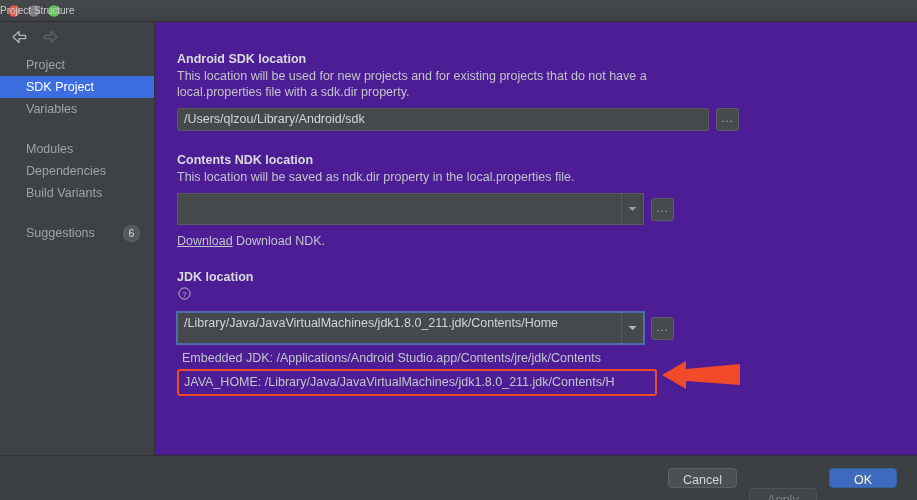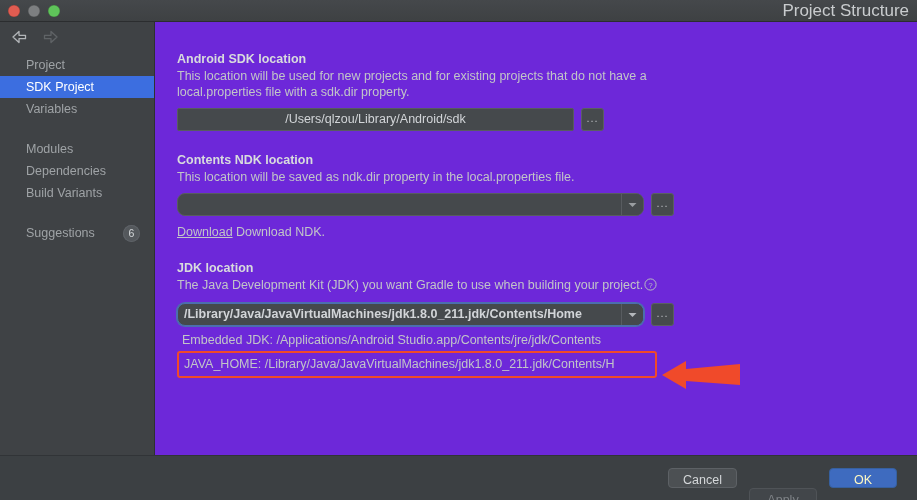--- a/index.html
+++ b/index.html
@@ -34,22 +34,22 @@
     align-items: center;
   }
   .light { width: 12px; height: 12px; border-radius: 50%; display: block; }
   .light.red   { background: #e05c51; box-shadow: inset 0 0 0 0.5px rgba(0,0,0,.25); }
   .light.amber { background: #7d7f81; box-shadow: inset 0 0 0 0.5px rgba(0,0,0,.25); }
   .light.green { background: #5fc45a; box-shadow: inset 0 0 0 0.5px rgba(0,0,0,.25); }
   .window-title {
     position: absolute;
     left: 0; right: 8px; top: 0;
     line-height: 22px;
-    text-align: right;
-    font-size: 17px;
+    text-align: left;
+    font-size: 10px;
     color: #c9ccce;
   }
 
   
   .body-row {
     flex: 1 1 auto;
     display: flex;
     min-height: 0;
     position: relative;
   }
@@ -102,21 +102,21 @@
     color: #d6d9db;
     font-size: 10.5px;
     line-height: 17px;
     text-align: center;
     box-shadow: inset 0 0 0 1px #5e6267;
   }
 
   
   .content {
     flex: 1 1 auto;
-    background: #6d28d9;
+    background: #4c1d95;
     padding: 30px 0 0 0;
     position: relative;
     overflow: hidden;
   }
   .section { padding: 0 0 0 22px; }
   .section + .section { margin-top: 22px; }
   .sec-title {
     font-size: 12.5px;
     font-weight: bold;
     color: #d8dbdd;
@@ -147,29 +147,28 @@
     background: #45494c;
     border: 1px solid #585c60;
     border-radius: 2px;
     color: #d2d5d8;
     font-size: 12.5px;
     line-height: 21px;
     padding: 0 6px;
     white-space: nowrap;
     overflow: hidden;
   }
-  .tf-sdk { width: 397px; text-align: center; }
+  .tf-sdk { width: 532px; }
   .combo {
     display: flex;
-    height: 23px;
+    height: 32px;
     border: 1px solid #585c60;
-    border-radius: 8px;
+    border-radius: 0;
     background: #45494c;
     overflow: hidden;
-    font-weight: bold;
   }
   .combo.focused {
     border-color: #4b6eaf;
     box-shadow: 0 0 0 1px #4b6eaf;
   }
   .combo .val {
     flex: 1 1 auto;
     color: #d2d5d8;
     font-size: 12.5px;
     line-height: 21px;
@@ -373,21 +372,21 @@
           </div>
           <div class="browse">...</div>
         </div>
         <div class="download-line">
           <span class="download-link">Download</span><span> Download NDK.</span>
         </div>
       </div>
 
       <div class="section">
         <div class="sec-title">JDK location</div>
-        <div class="sec-desc wide"><span>The Java Development Kit (JDK) you want Gradle to use when building your project.</span><span class="help-ico"><svg width="13" height="13" viewBox="0 0 13 13">
+        <div class="sec-desc wide"><span class="help-ico"><svg width="13" height="13" viewBox="0 0 13 13">
                 <circle cx="6.5" cy="6.5" r="5.6" fill="none" stroke="#b9bcbf" stroke-width="1"></circle>
                 <text x="6.5" y="9.5" font-size="8" fill="#b9bcbf" text-anchor="middle" font-family="Liberation Sans, sans-serif">?</text>
               </svg></span></div>
         <div class="field-row">
           <div class="combo combo-jdk focused">
             <div class="val">/Library/Java/JavaVirtualMachines/jdk1.8.0_211.jdk/Contents/Home</div>
             <div class="arrowbtn">
               <svg width="9" height="6" viewBox="0 0 9 6">
                   <path d="M0.5 1 L4.5 5 L8.5 1 Z" fill="#b4b8bb"></path>
                 </svg>

